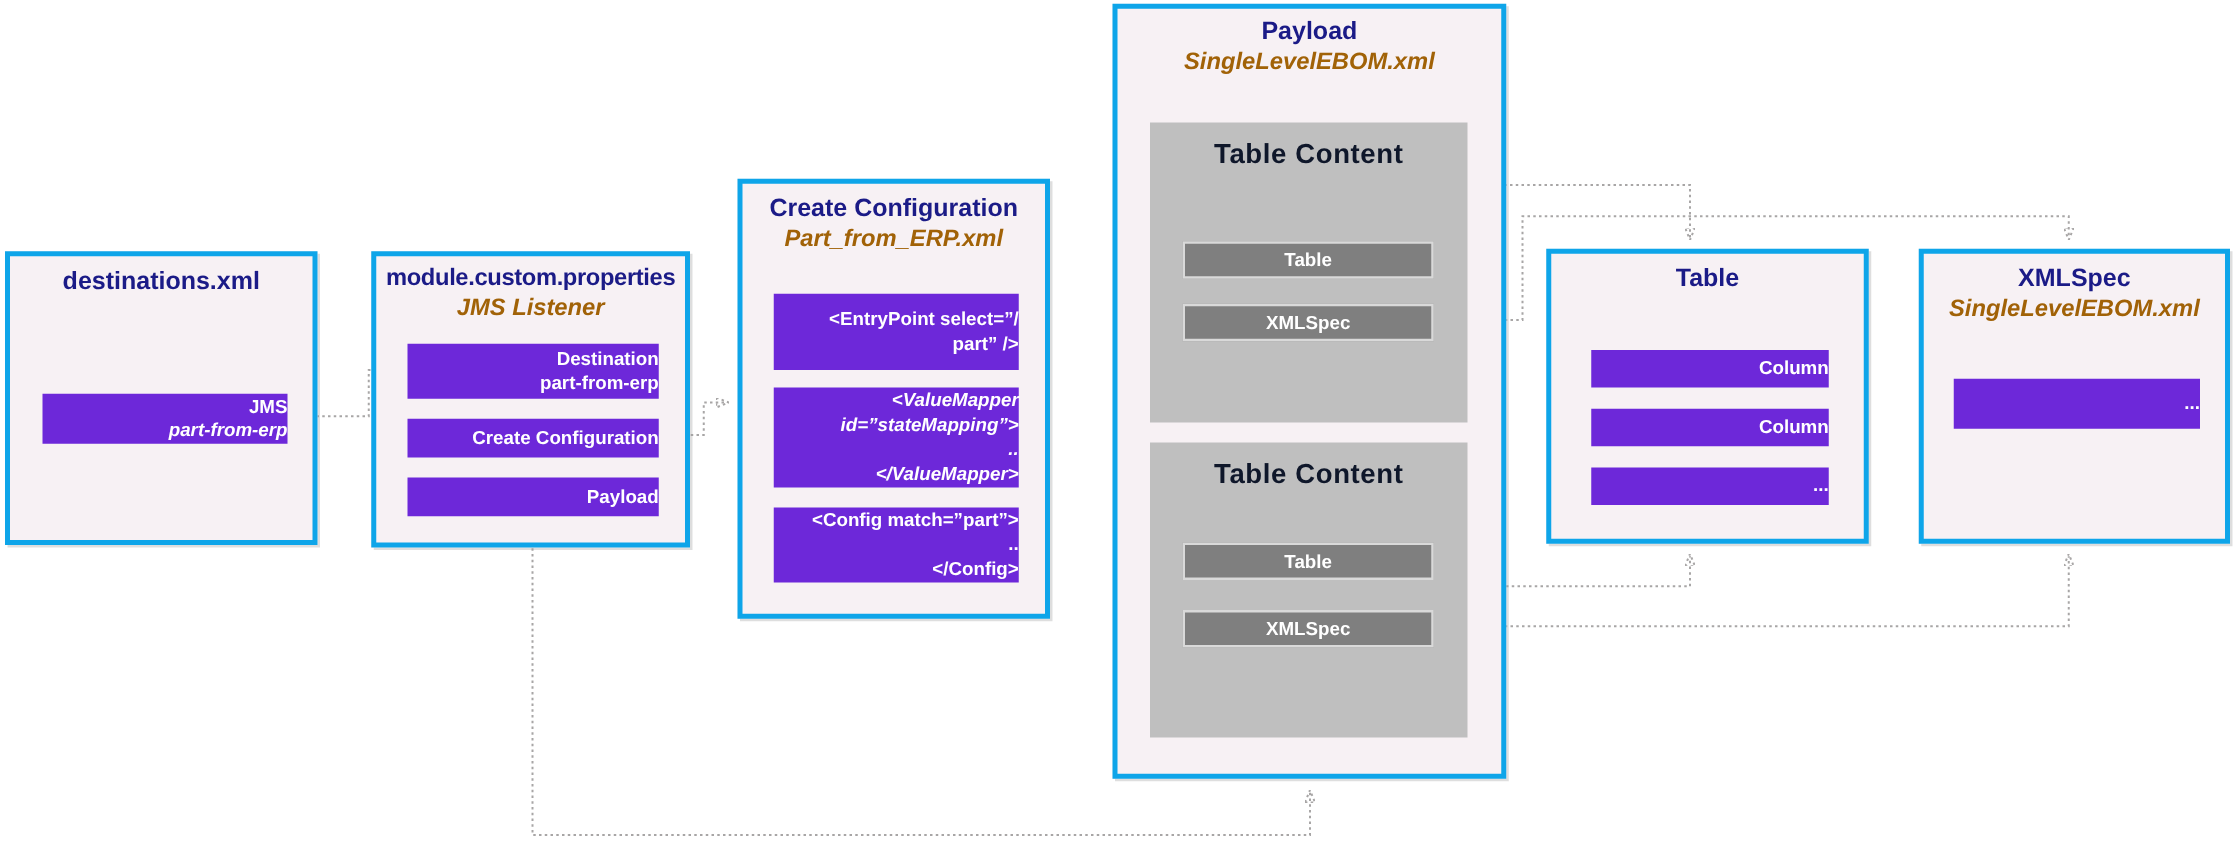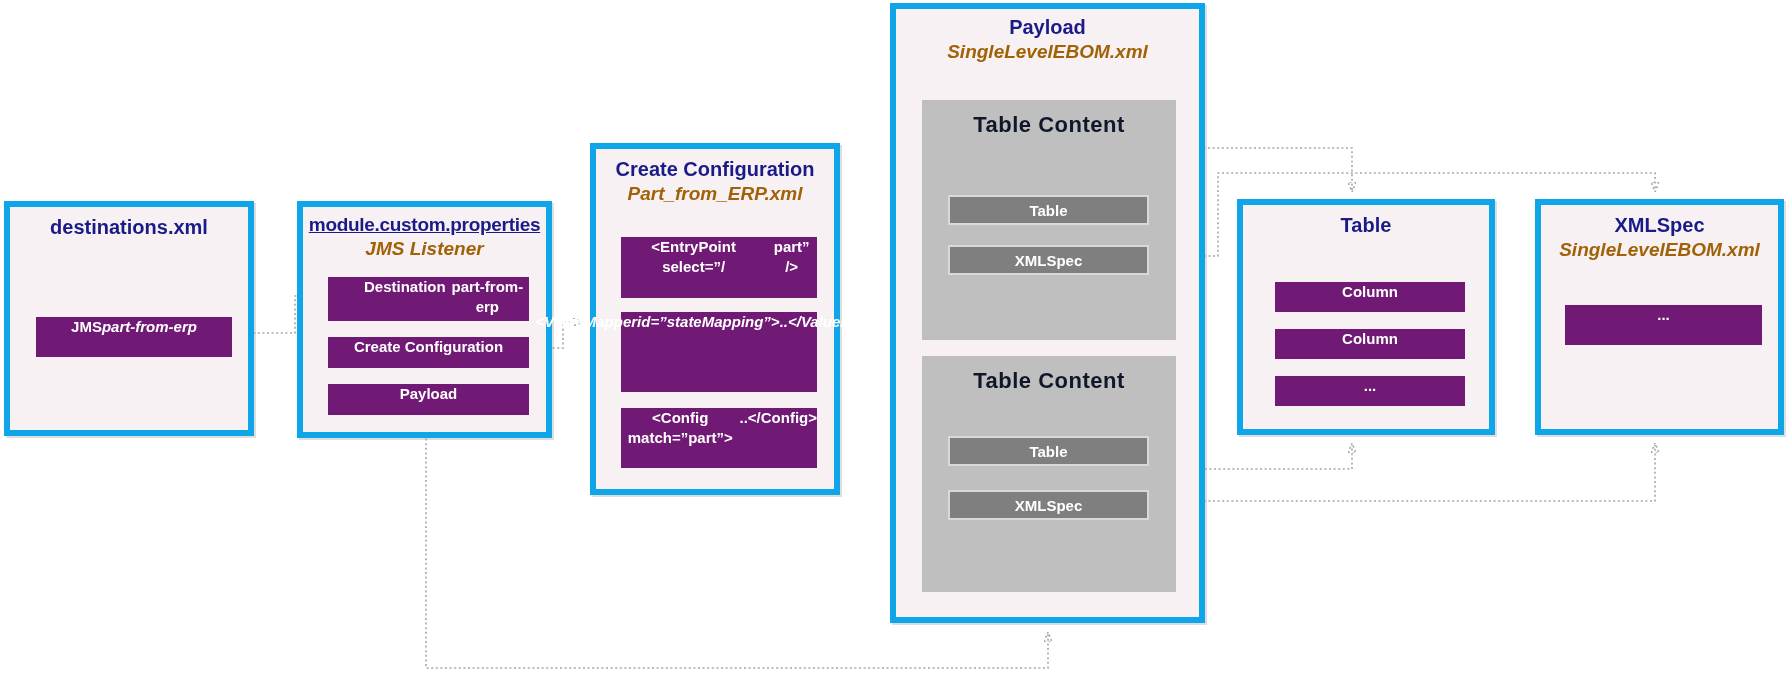--- a/index.html
+++ b/index.html
@@ -1,21 +1,21 @@
 <!DOCTYPE html>
 <html><head>
 <meta charset="utf-8">
 <style>
   html,body{margin:0;padding:0;background:#ffffff;}
   body{width:1792px;height:679px;position:relative;font-family:"Liberation Sans",sans-serif;overflow:hidden;}
 
   .outer-box{
     position:absolute;
     background:#f7f1f4;
-    border:6px solid #0ea5e9;
+    border:4px solid #0ea5e9;
     box-shadow:2px 2px 0 rgba(160,160,160,.35);
     box-sizing:border-box;
   }
   .box-title{
     color:#1b1b87;
     font-weight:bold;
     font-size:20px;
     text-align:center;
     margin-top:8px;
     line-height:1.25;
@@ -26,29 +26,29 @@
     color:#a16207;
     font-style:italic;
     font-weight:600;
     font-size:19px;
     text-align:center;
     line-height:1.3;
     white-space:nowrap;
   }
   .gray-item{
     position:absolute;
-    background:#701a75;
+    background:#6d28d9;
     color:#ffffff;
     font-weight:bold;
     font-size:15px;
     line-height:1.3;
     text-align:center;
     display:flex;
-    flex-direction:row;
-    align-items:flex-start;
+    flex-direction:column;
+    align-items:flex-end;
     justify-content:center;
     box-sizing:border-box;
   }
   .gray-item .it{font-style:italic;font-weight:bold;}
   .content-section{
     position:absolute;
     background:#bfbfbf;
     box-sizing:border-box;
   }
   .content-title{
@@ -94,21 +94,21 @@
 
 <div class="outer-box" style="left:4px;top:201px;width:250px;height:235px;">
   <div class="box-title">destinations.xml</div>
   <div class="gray-item" style="left:26px;top:110px;width:196px;height:40px;">
     <span>JMS</span>
     <span class="it">part-from-erp</span>
   </div>
 </div>
 
 <div class="outer-box" style="left:297px;top:201px;width:255px;height:237px;">
-  <div class="box-title tight" style="margin-top:6px;text-decoration:underline;">module.custom.properties</div>
+  <div class="box-title tight" style="margin-top:6px;">module.custom.properties</div>
   <div class="box-subtitle">JMS Listener</div>
   <div class="gray-item" style="left:25px;top:70px;width:201px;height:44px;padding-left:36px;">
     <span>Destination</span>
     <span>part-from-erp</span>
   </div>
   <div class="gray-item" style="left:25px;top:130px;width:201px;height:31px;">
     <span>Create Configuration</span>
   </div>
   <div class="gray-item" style="left:25px;top:177px;width:201px;height:31px;">
     <span>Payload</span>

